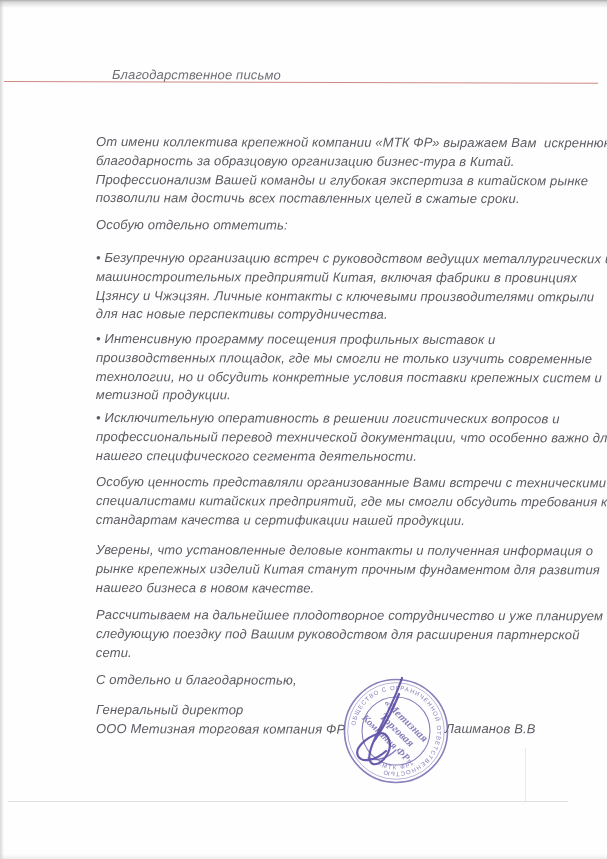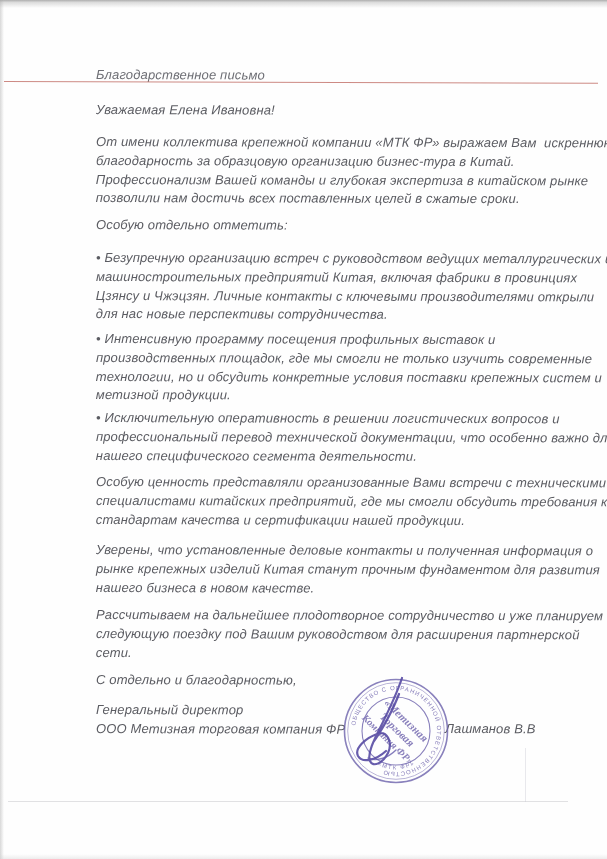--- a/index.html
+++ b/index.html
@@ -35,21 +35,21 @@
   .tb{
     position:absolute;left:96px;
     font-style:italic;
     font-size:13px;line-height:18.8px;
     letter-spacing:.15px;
     color:#5b5c62;
     white-space:pre;
     transform:rotate(.15deg);
     transform-origin:left top;
   }
-  .title{color:#6e6f75;}
+  .title{color:#6e6f75;margin-left:16px;}
   .accent-line{
     position:absolute;left:4px;top:81px;width:594px;height:1px;
     background:#c4756e;opacity:.85;
     transform:rotate(.18deg);transform-origin:left center;
   }
   .signer-name{left:445px;}
   .stamp{
     position:absolute;left:334px;top:669px;width:124px;height:124px;
     opacity:.82;filter:blur(.35px);
   }
@@ -63,21 +63,20 @@
 <body>
 
 <div class="page">
 
   <div class="scan-edge-top"></div>
   <div class="scan-edge-left"></div>
 
   <div class="tb title" style="top:66px">Благодарственное письмо</div>
   <div class="accent-line"></div>
 
-  <div class="tb" style="top:101px">Уважаемая Елена Ивановна!</div>
 
   <div class="tb" style="top:133px">От имени коллектива крепежной компании «МТК ФР» выражаем Вам  искреннюю
 благодарность за образцовую организацию бизнес-тура в Китай.
 Профессионализм Вашей команды и глубокая экспертиза в китайском рынке
 позволили нам достичь всех поставленных целей в сжатые сроки.</div>
 
   <div class="tb" style="top:216px">Особую отдельно отметить:</div>
 
   <div class="tb" style="top:249px">• Безупречную организацию встреч с руководством ведущих металлургических и
 машиностроительных предприятий Китая, включая фабрики в провинциях

